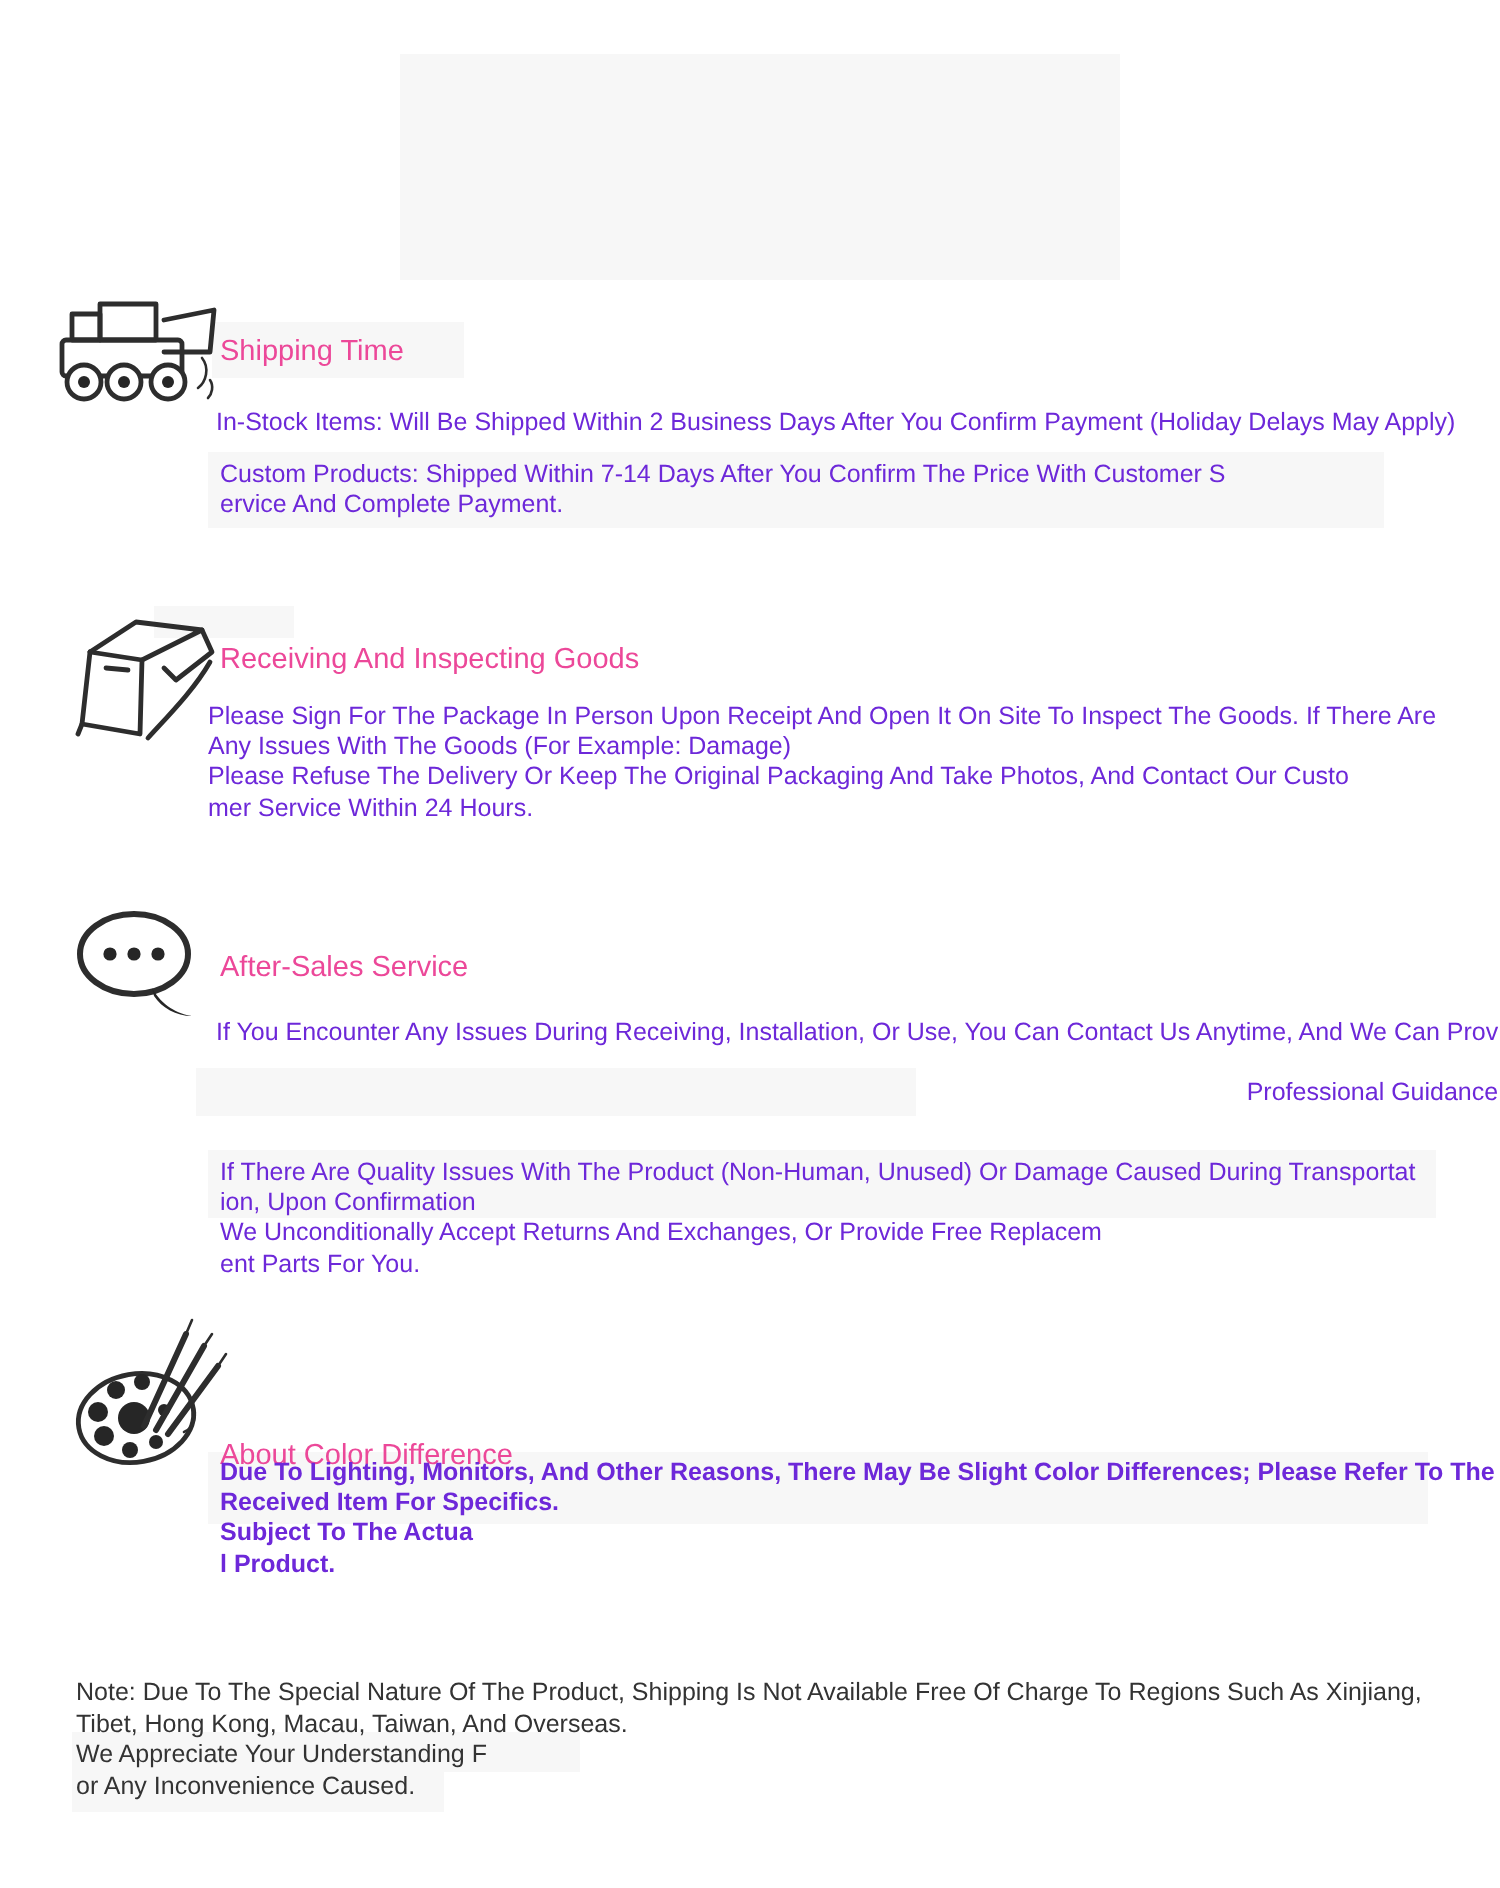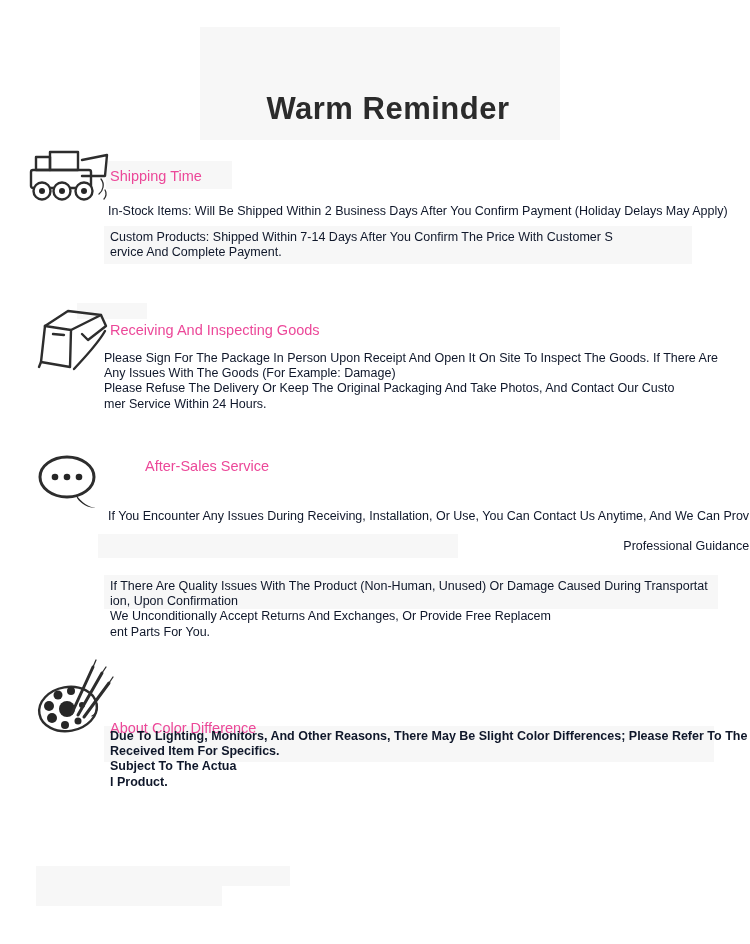--- a/index.html
+++ b/index.html
@@ -11,21 +11,21 @@
   .abs{position:absolute;z-index:1;}
   .title{
     left:26px;right:0;top:70px;text-align:center;
     font-size:31px;font-weight:700;color:#2b2b2b;letter-spacing:.5px;
     font-family:"Liberation Sans",sans-serif;
   }
   .section-heading{
     font-size:14.5px;font-weight:400;color:#ec4899;white-space:nowrap;
   }
   .body-text{
-    font-size:12.5px;line-height:15.2px;color:#0f172a;white-space:pre;
+    font-size:12.5px;line-height:15.2px;color:#6d28d9;white-space:pre;
   }
   .note-text{
     font-size:12.5px;line-height:15.6px;color:#333333;white-space:pre;
   }
   .icon-box svg{display:block;}
   .stroke{fill:none;stroke:#2d2d2d;stroke-width:2.4;stroke-linecap:round;stroke-linejoin:round;}
   .thin{fill:none;stroke:#2d2d2d;stroke-width:1.3;stroke-linecap:round;}
   .filldark{fill:#262626;stroke:none;}
   .wheel{fill:#ffffff;stroke:#2d2d2d;stroke-width:2.4;}
 </style>
@@ -37,21 +37,20 @@
   <div class="patch" style="left:200px;top:27px;width:360px;height:113px;"></div>
   <div class="patch" style="left:106px;top:161px;width:126px;height:28px;"></div>
   <div class="patch" style="left:104px;top:226px;width:588px;height:38px;"></div>
   <div class="patch" style="left:77px;top:303px;width:70px;height:16px;"></div>
   <div class="patch" style="left:98px;top:534px;width:360px;height:24px;"></div>
   <div class="patch" style="left:104px;top:575px;width:614px;height:34px;"></div>
   <div class="patch" style="left:104px;top:726px;width:610px;height:36px;"></div>
   <div class="patch" style="left:36px;top:866px;width:254px;height:20px;"></div>
   <div class="patch" style="left:36px;top:884px;width:186px;height:22px;"></div>
 
-  <h1 class="abs title">Warm Reminder</h1>
 
   <div>
     <div class="abs icon-box" style="left:28px;top:146px;">
       <svg width="84" height="58" viewBox="0 0 84 58">
         <rect class="stroke" x="3" y="24" width="60" height="18" rx="2"></rect>
         <rect class="stroke" x="8" y="11" width="14" height="13"></rect>
         <rect class="stroke" x="22" y="6" width="28" height="18"></rect>
         <path class="stroke" d="M54,14 L79,9 L77,30 L54,30"></path>
         <path class="thin" d="M73,33 C77,38 75,45 71,48"></path>
         <path class="thin" d="M77,44 C79,47 78,51 76,53"></path>
@@ -90,21 +89,21 @@
   <div>
     <div class="abs icon-box" style="left:36px;top:453px;">
       <svg width="66" height="58" viewBox="0 0 66 58">
         <ellipse class="stroke" style="stroke-width:3" cx="31" cy="24" rx="27" ry="20"></ellipse>
         <path class="filldark" d="M40,41 C45,50 53,54 60,55 C52,55 45,51 41,45 Z"></path>
         <circle class="filldark" cx="19" cy="24" r="3.3"></circle>
         <circle class="filldark" cx="31" cy="24" r="3.3"></circle>
         <circle class="filldark" cx="43" cy="24" r="3.3"></circle>
       </svg>
     </div>
-    <div class="abs section-heading" style="left:110px;top:458px;margin-left:35px;">After-Sales Service</div>
+    <div class="abs section-heading" style="left:110px;top:476px;">After-Sales Service</div>
     <div class="abs body-text" style="left:108px;top:509px;text-align:right;">If You Encounter Any Issues During Receiving, Installation, Or Use, You Can Contact Us Anytime, And We Can Prov
 
 Professional Guidance</div>
     <div class="abs body-text" style="left:110px;top:579px;">If There Are Quality Issues With The Product (Non-Human, Unused) Or Damage Caused During Transportat
 ion, Upon Confirmation
 We Unconditionally Accept Returns And Exchanges, Or Provide Free Replacem
 ent Parts For You.</div>
   </div>
 
   <div>
@@ -128,14 +127,18 @@
         <path class="thin" d="M56,58 C61,56 63,49 60,44"></path>
       </svg>
     </div>
     <div class="abs section-heading" style="left:110px;top:720px;">About Color Difference</div>
     <div class="abs body-text" style="left:110px;top:729px;font-weight:bold;">Due To Lighting, Monitors, And Other Reasons, There May Be Slight Color Differences; Please Refer To The
 Received Item For Specifics.
 Subject To The Actua
 l Product.</div>
   </div>
 
+  <div class="abs note-text" style="left:38px;top:839px;">Note: Due To The Special Nature Of The Product, Shipping Is Not Available Free Of Charge To Regions Such As Xinjiang,
+Tibet, Hong Kong, Macau, Taiwan, And Overseas.
+We Appreciate Your Understanding F
+or Any Inconvenience Caused.</div>
 
 </div>
 
 </body></html>

